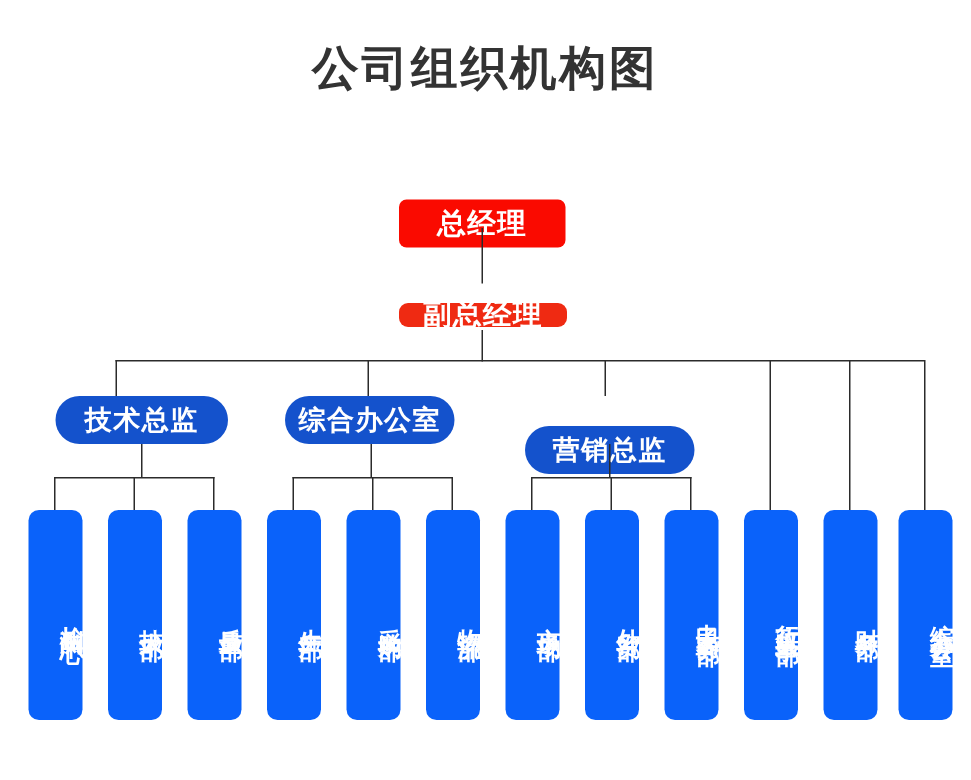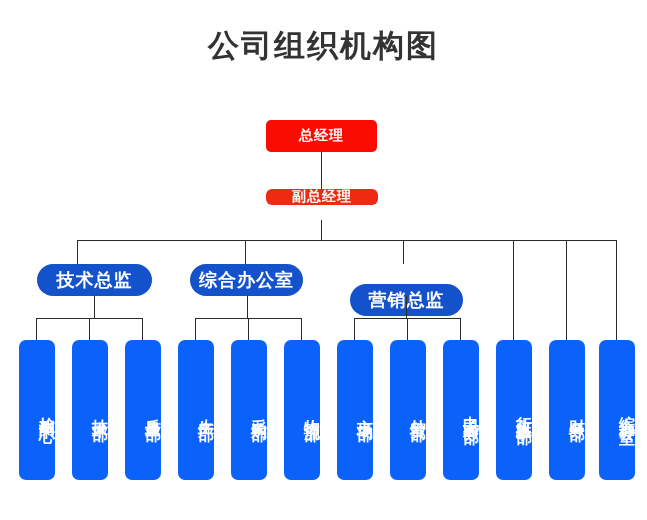--- a/index.html
+++ b/index.html
@@ -49,23 +49,24 @@
     display: flex;
     align-items: center;
     justify-content: center;
     color: #ffffff;
     font-weight: bold;
     text-align: center;
     border-radius: 6px;
   }
   .node.exec {
     background: #fa0a00;
-    font-size: 14px;
+    font-size: 19px;
     letter-spacing: 1px;
     border-radius: 5px;
+    margin-top: 13px;
   }
   .node.exec.deputy {
     background: #ef2a12;
     border-radius: 6px;
   }
   .node.director {
     background: #1452cc;
     font-size: 18px;
     letter-spacing: 1px;
     border-radius: 16px;

